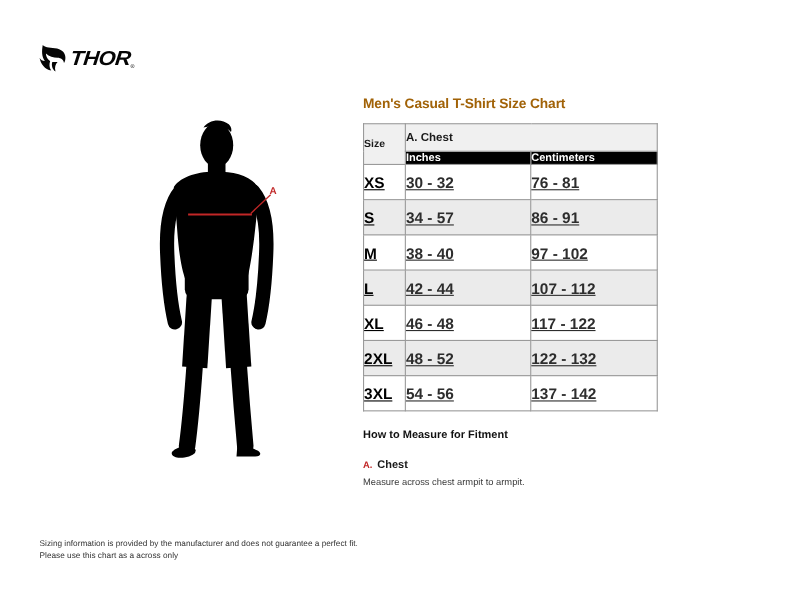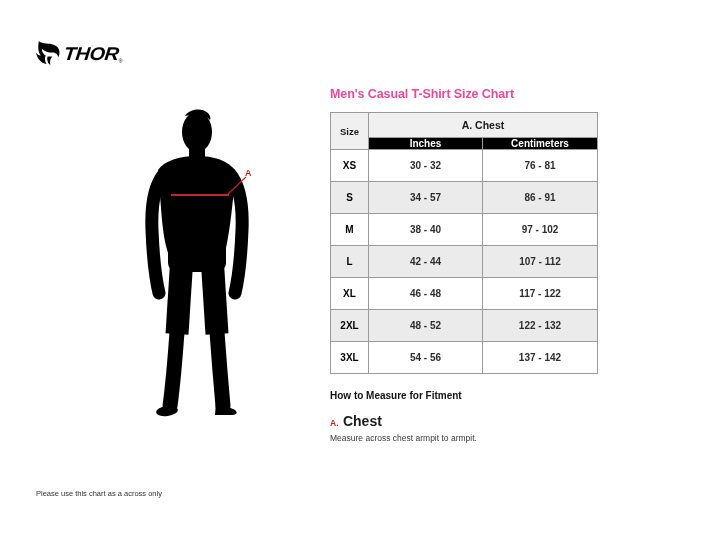--- a/index.html
+++ b/index.html
@@ -21,53 +21,53 @@
     display:inline-block; margin-left:2px; line-height:1;
   }
   .logo-reg { font-size:5px; color:#050505; align-self:flex-end; margin-bottom:3px; }
 
   
   .figure-svg { position:absolute; left:115px; top:106px; width:180px; height:320px; }
 
   
   .chart-title {
     position:absolute; left:330px; top:87px; margin:0;
-    font-size:12.5px; font-weight:bold; color:#ec4899;
+    font-size:12.5px; font-weight:bold; color:#a16207;
     letter-spacing:-0.1px;
   }
   table.size-table {
     position:absolute; left:330px; top:112px;
     border-collapse:collapse;
     border:1px solid #7e7e7e;
   }
   .size-table th, .size-table td {
     border:1px solid #9a9a9a;
-    text-align:center; vertical-align:middle;
+    text-align:left; vertical-align:middle;
     padding:0;
   }
   .col-size { width:38px; }
   .col-in   { width:114px; }
   .col-cm   { width:115px; }
   .size-h   { background:#f0f0f0; font-size:9.5px; font-weight:bold; color:#1a1a1a; }
   .group-h  { background:#f0f0f0; font-size:10.5px; font-weight:bold; color:#1a1a1a; height:24px; }
   .unit-h   {
     background:#000; color:#fff; font-size:10px; font-weight:bold;
     height:11px; border-color:#bdbdbd;
   }
-  .size-table td { height:31px; font-size:10px; font-weight:bold; color:#2d2d2d; }
+  .size-table td { height:31px; font-size:14px; font-weight:bold; color:#2d2d2d;text-decoration:underline; }
   .size-table td.size-cell { color:#000; }
   .size-table tbody tr:nth-child(even) td { background:#ebebeb; }
 
   .measure-title {
     position:absolute; left:330px; top:390px; margin:0;
     font-size:10px; font-weight:bold; color:#111;
   }
   .measure-item { position:absolute; left:330px; top:412px; }
   .measure-key  { color:#c12727; font-weight:bold; font-size:8.5px; }
-  .measure-name { color:#1a1a1a; font-weight:bold; font-size:14px; }
+  .measure-name { color:#1a1a1a; font-weight:bold; font-size:10px; }
   .measure-desc { color:#3a3a3a; font-size:8.5px; margin-top:3px; }
 
   
   .footer {
     position:absolute; left:36px; top:488px;
     font-size:7.5px; color:#333; line-height:1.5;
   }
 </style>
 </head>
 <body>
@@ -176,16 +176,17 @@
   <h2 class="measure-title">How to Measure for Fitment</h2>
   <div class="measure-item">
     <div>
       <span class="measure-key">A.</span>
       <span class="measure-name">Chest</span>
     </div>
     <div class="measure-desc">Measure across chest armpit to armpit.</div>
   </div>
 
   <div class="footer">
+    <div>Sizing information is provided by the manufacturer and does not guarantee a perfect fit.</div>
     <div>Please use this chart as a across only</div>
   </div>
 
 </div>
 
 </body></html>

